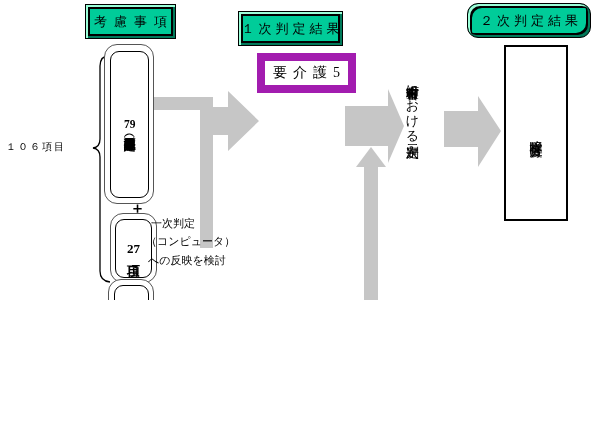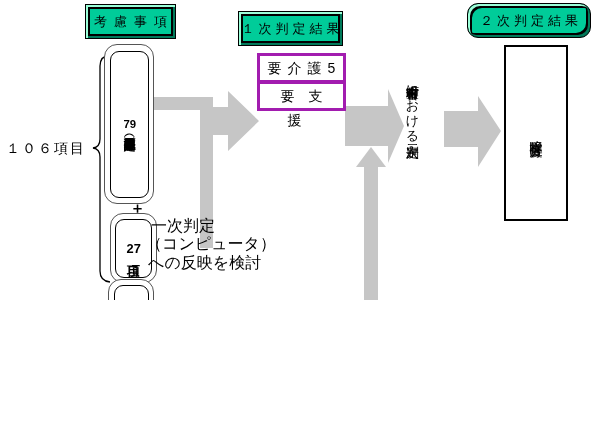--- a/index.html
+++ b/index.html
@@ -1,42 +1,42 @@
 <!DOCTYPE html>
 <html><head>
 <meta charset="utf-8">
 <style>
   html,body{margin:0;padding:0;background:#fff;}
   .canvas{position:relative;width:600px;height:300px;background:#ffffff;
-          font-family:Liberation Sans, sans-serif;color:#000;overflow:hidden;}
+          font-family:Liberation Serif, serif;color:#000;overflow:hidden;}
   .layer{position:absolute;left:0;top:0;}
 
   
   .hdr{position:absolute;display:flex;align-items:center;justify-content:center;
        background:#00cc99;border:1px solid #000;font-size:13px;
        box-shadow:inset 2px 2px 0 #9cffd9, inset -2px -2px 0 #007a5a,
                   inset 4px 4px 0 #000, inset -4px -4px 0 #000;}
   .hdr span{letter-spacing:7px;text-indent:7px;white-space:nowrap;}
   .hdr.tight span{letter-spacing:4px;text-indent:4px;}
 
   
   .shadowbox{position:absolute;border:1px solid #555;border-radius:13px;background:#fff;
              display:flex;align-items:center;justify-content:center;}
   .inner{border:1px solid #000;border-radius:9px;background:#fff;
          display:flex;align-items:center;justify-content:center;}
   .vtext{writing-mode:vertical-rl;text-orientation:upright;line-height:1;white-space:nowrap;}
   .tcy{text-combine-upright:all;}
 
-  .label106{position:absolute;font-size:14px;letter-spacing:2px;white-space:nowrap;}
+  .label106{position:absolute;font-size:10px;letter-spacing:2px;white-space:nowrap;}
   .plus{position:absolute;font-size:15px;font-weight:bold;}
-  .note{position:absolute;font-size:16px;white-space:nowrap;}
+  .note{position:absolute;font-size:11px;white-space:nowrap;}
 
   
   .stack{position:absolute;}
-  .srow{width:83px;height:24px;border:3px solid #a21caf;margin-top:-2px;background:#fff;
+  .srow{width:83px;height:24px;border:8px solid #a21caf;margin-top:-2px;background:#fff;
         font-size:14px;line-height:24px;text-align:center;
         letter-spacing:6px;text-indent:6px;}
   .srow:first-child{margin-top:0;}
   .srow.wide{letter-spacing:14px;text-indent:14px;}
 
   .vlabel2{position:absolute;font-size:13px;}
   .resultbox{position:absolute;border:2px solid #000;background:#fff;
              display:flex;align-items:center;justify-content:center;}
   .resultbox .vtext{font-size:13px;letter-spacing:1px;}
 </style>
@@ -86,21 +86,20 @@
       <span class="vtext" style="font-size:13px;font-weight:bold;"><span class="tcy">27</span><span>項目</span></span>
     </div>
   </div>
 
   <div class="note" style="left:151px;top:216px;">一次判定</div>
   <div class="note" style="left:146px;top:234px;">（コンピュータ）</div>
   <div class="note" style="left:148px;top:253px;">への反映を検討</div>
 
   <div class="stack" style="left:257px;top:53px;">
     <div class="srow">要介護5</div>
-    <div class="srow wide">要支援</div>
   </div>
 
   <div class="vlabel2 vtext" style="left:406px;top:76px;height:190px;">市町村審査会における二次判定</div>
 
   <div class="resultbox" style="left:504px;top:45px;width:60px;height:172px;">
     <span class="vtext">障害程度区分</span>
   </div>
 
   <div class="shadowbox" style="left:108px;top:279px;width:44px;height:69px;">
     <div class="inner" style="width:33px;height:58px;">

